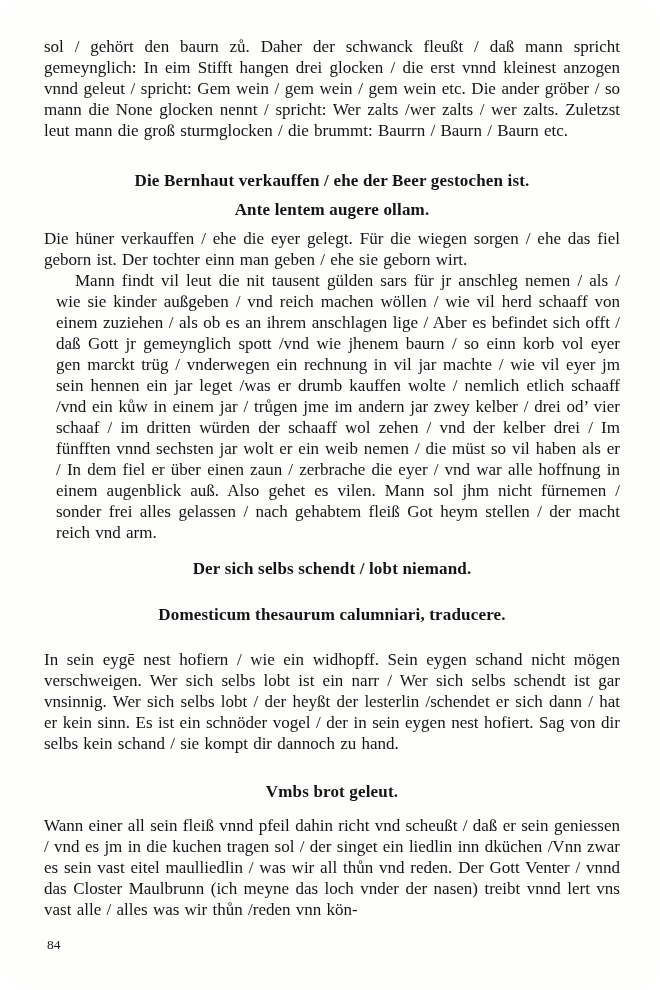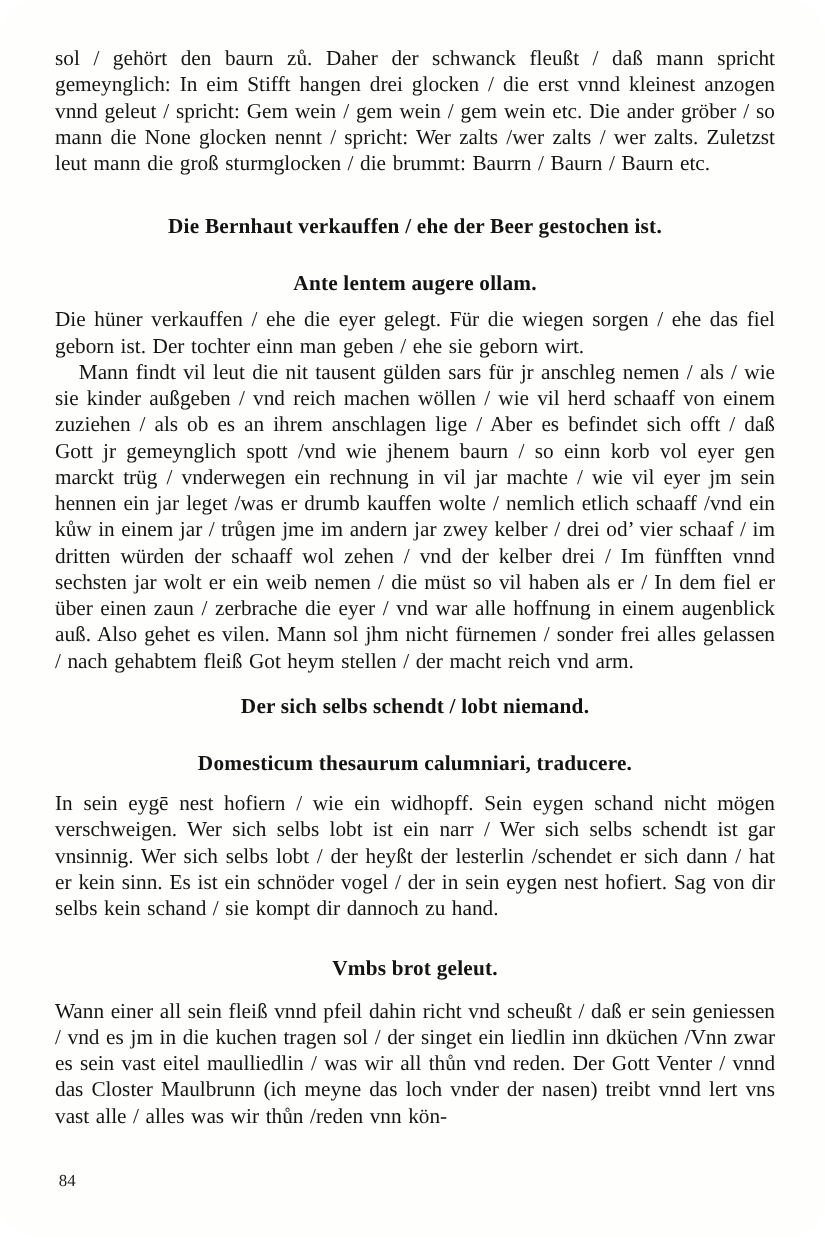--- a/index.html
+++ b/index.html
@@ -21,37 +21,38 @@
   }
   .para {
     font-size: 17px;
     line-height: 21px;
     text-align: justify;
     margin: 0;
     word-spacing: 0.06em;
   }
   .para.indent-first {
     text-indent: 19px;
+    margin-left: 12px;
   }
   .heading {
     font-size: 17px;
     line-height: 21px;
     font-weight: bold;
     text-align: center;
     margin: 0;
     letter-spacing: 0.01em;
   }
   
   .b0 { margin-bottom: 29px; }
-  .b1 { margin-bottom: 25px; }
+  .b1 { margin-bottom: 8px; }
   .b2 { margin-bottom: 8px;  }
   .b3 { margin-bottom: 0;    }
   .b4 { margin-bottom: 15px; }
   .b5 { margin-bottom: 25px; }
-  .b6 { margin-bottom: 11px; }
+  .b6 { margin-bottom: 24px; }
   .b7 { margin-bottom: 27px; }
   .b8 { margin-bottom: 13px; }
   .b9 { margin-bottom: 0;    }
   .page-number {
     position: absolute;
     left: 47px;
     bottom: 38px;
     font-size: 13.5px;
     line-height: 15px;
     color: #1a1a1a;

